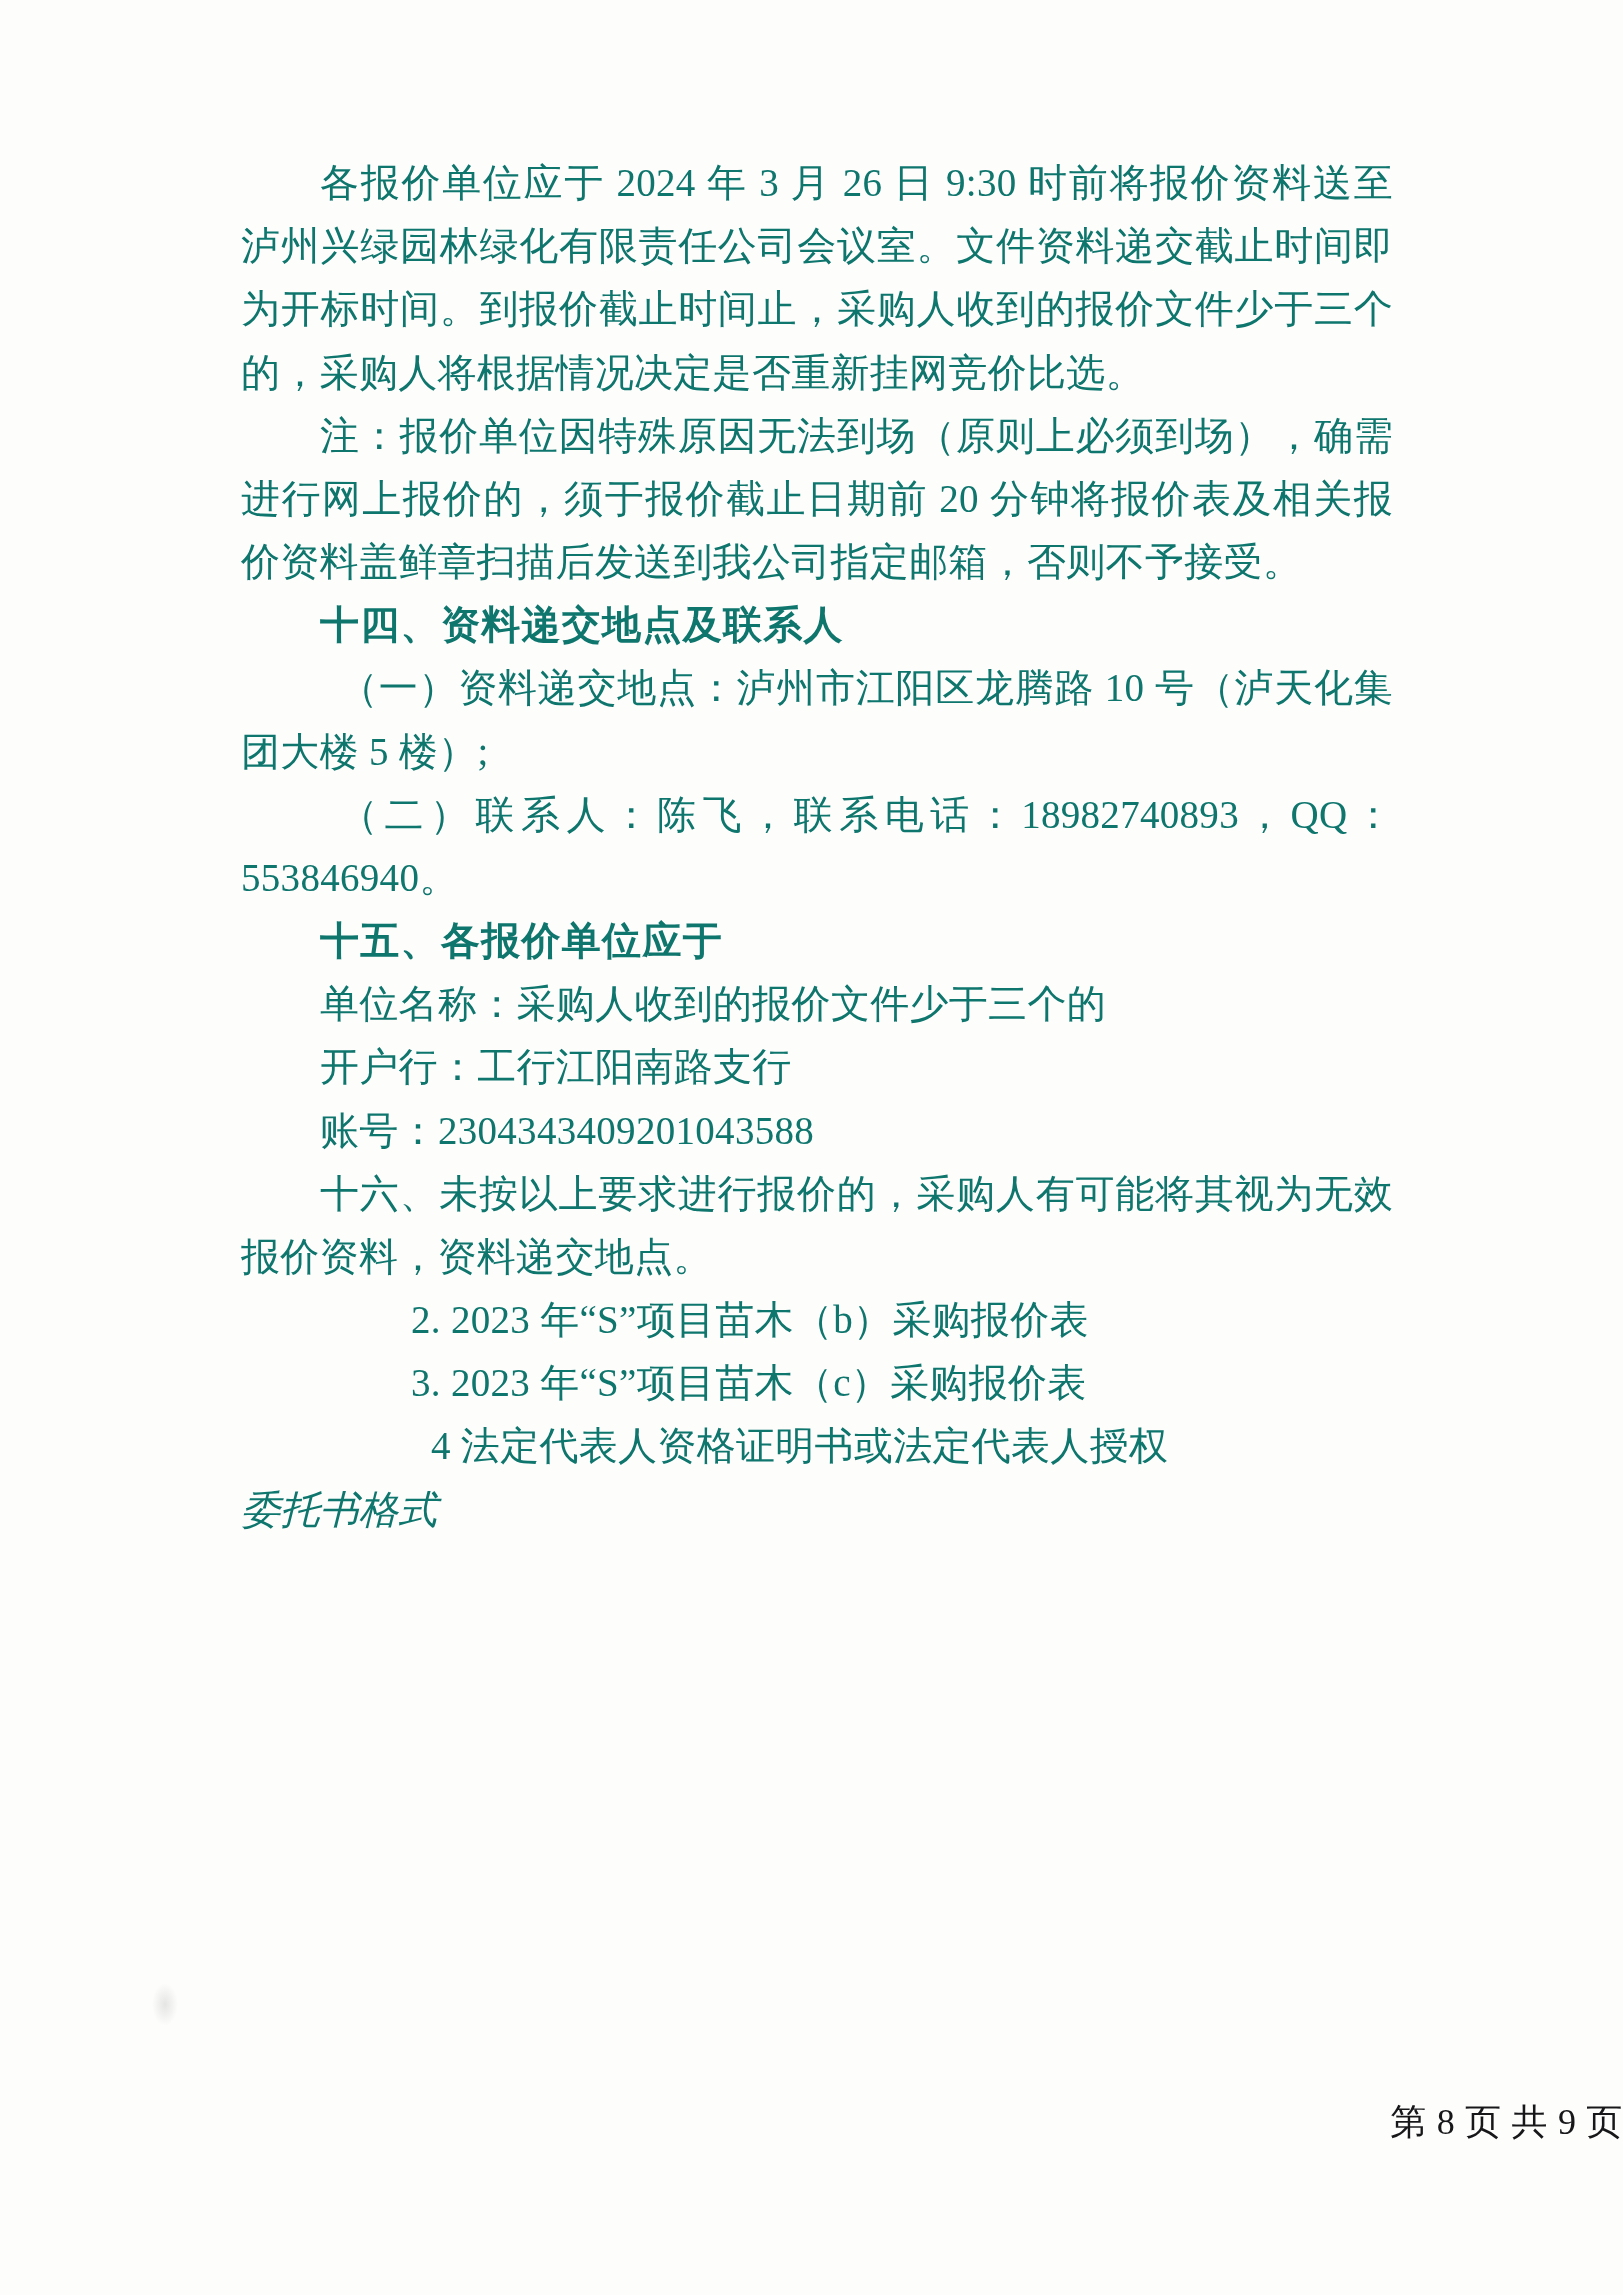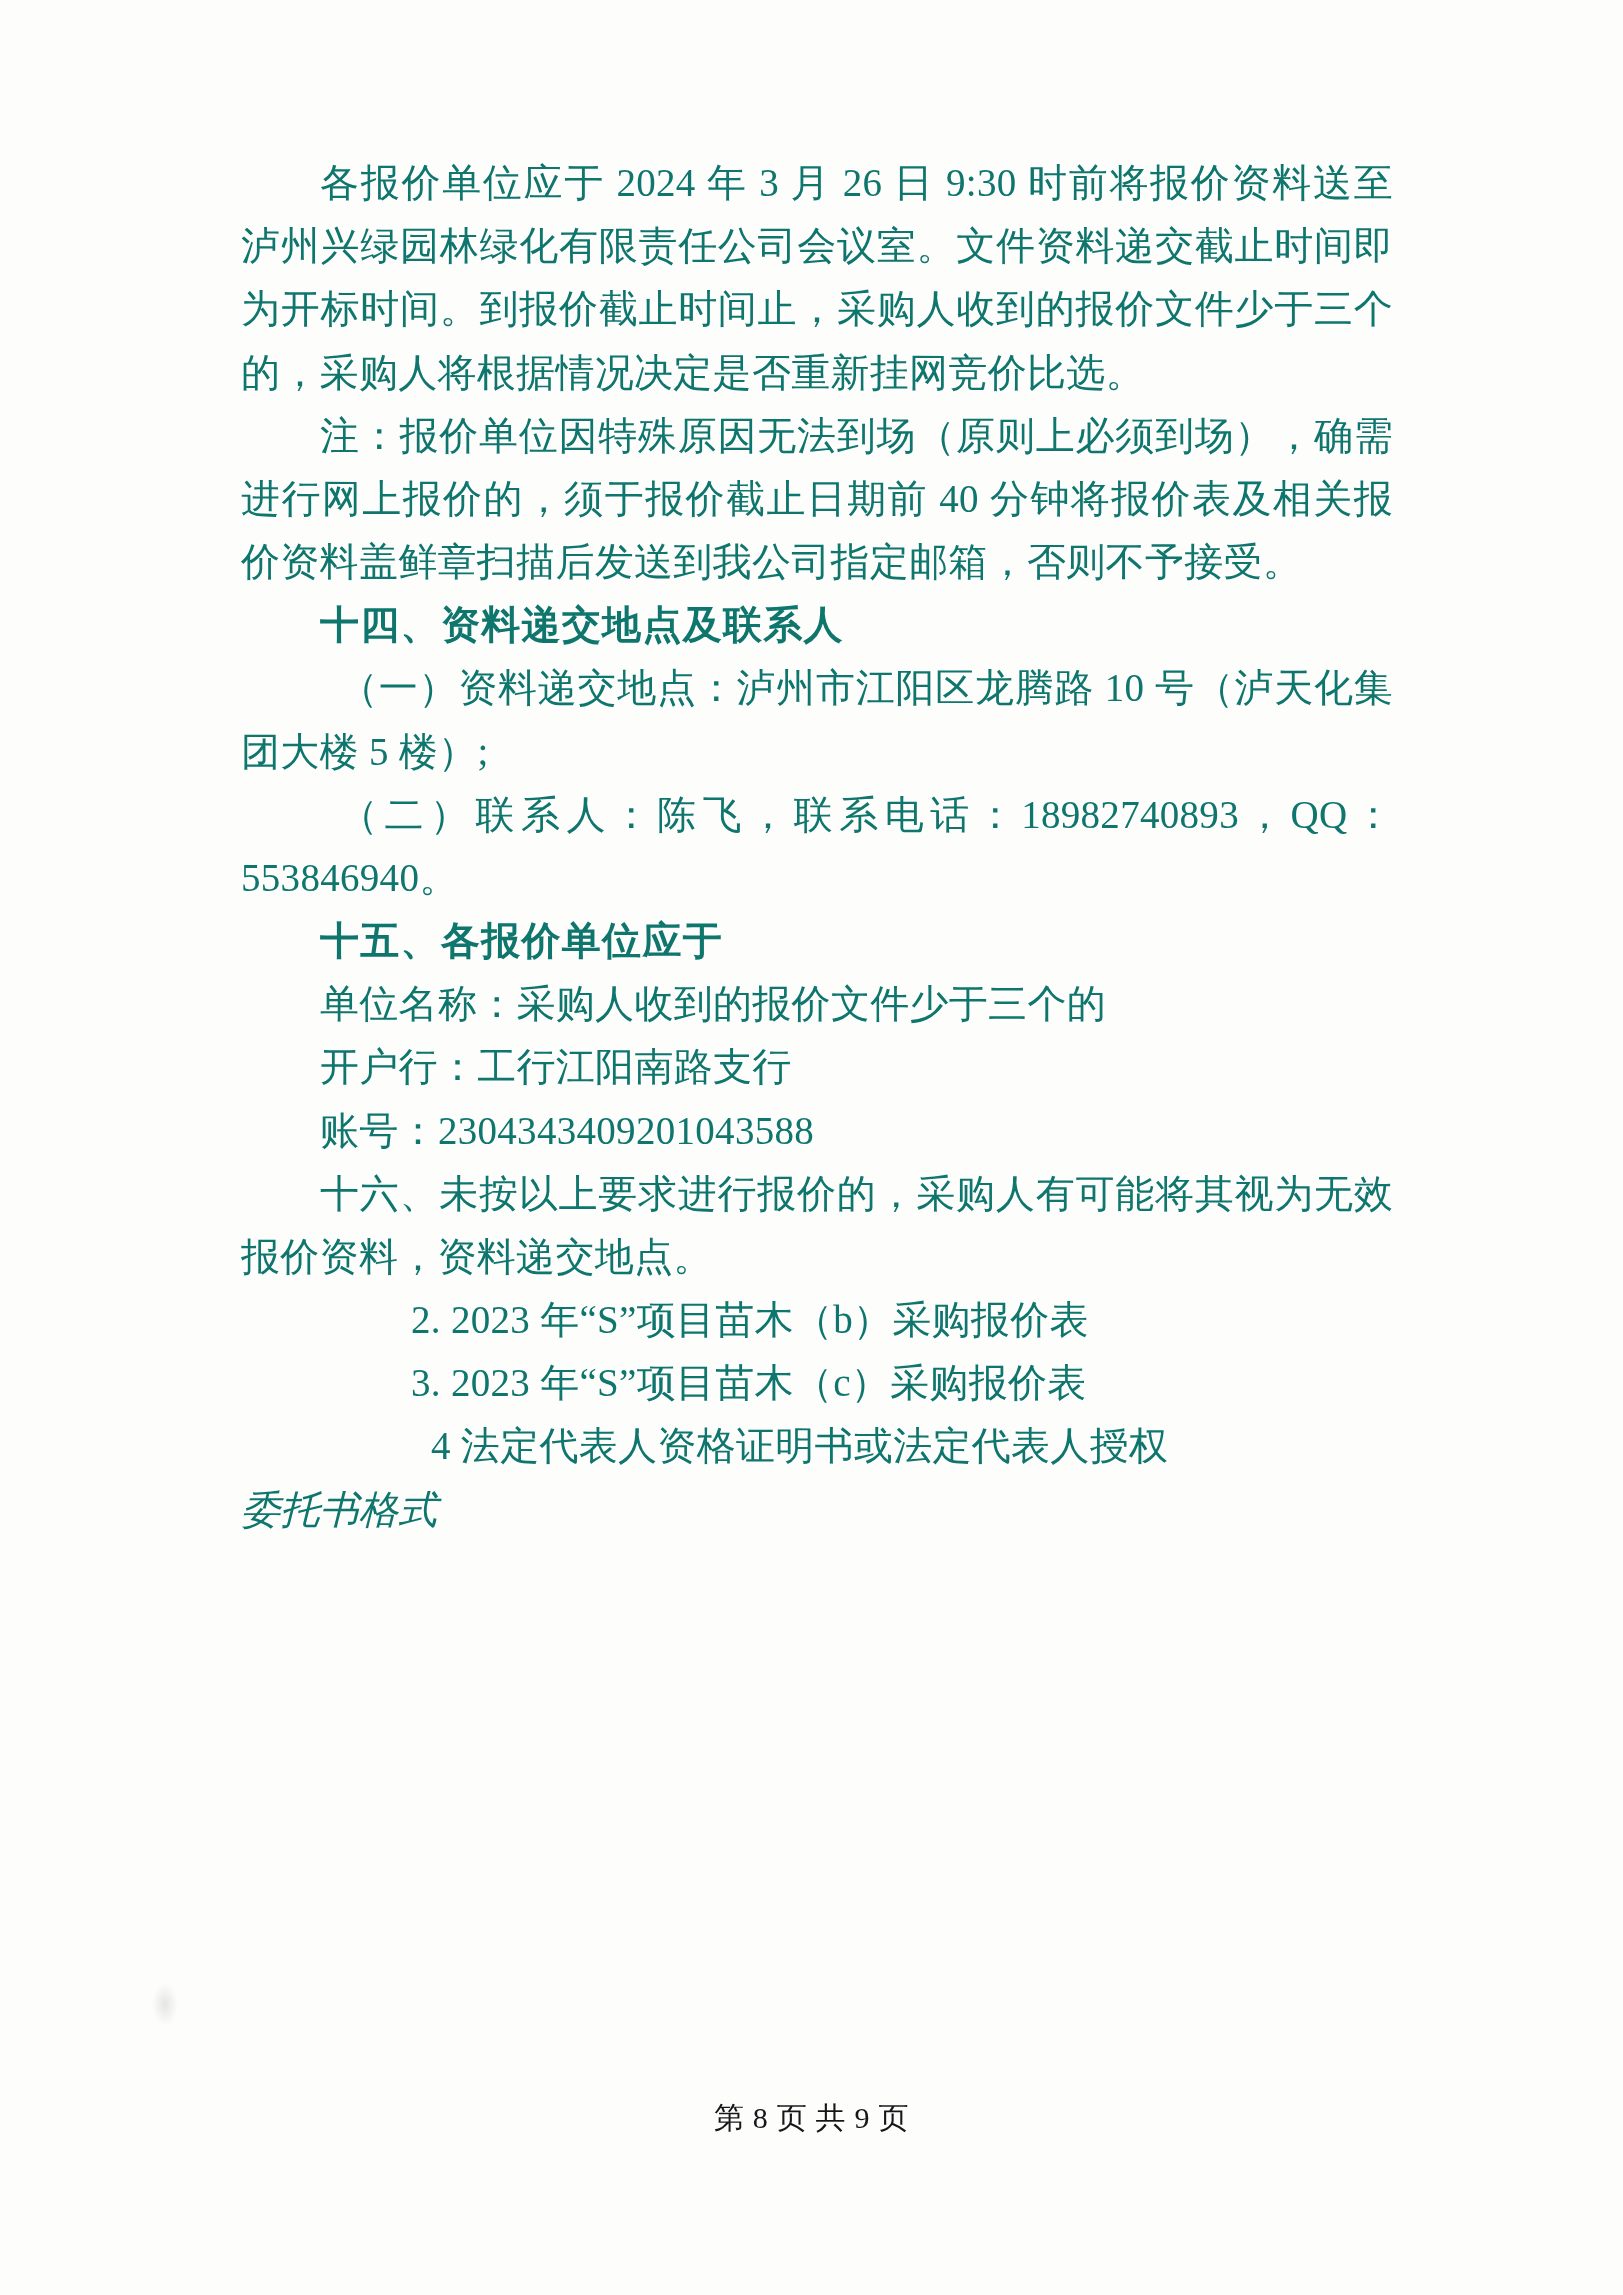--- a/index.html
+++ b/index.html
@@ -60,22 +60,22 @@
   }
   .noindent {
     text-indent: 0;
     font-style: italic;
   }
   .footer {
     position: absolute;
     left: 0;
     right: 0;
     top: 2098px;
-    text-align: center;
-    font-size: 30px;
+    text-align: right;
+    font-size: 36px;
     color: #17171a;
     letter-spacing: 0.7px;
   }
   .smudge {
     position: absolute;
     left: 152px;
     top: 1983px;
     width: 26px;
     height: 43px;
     background: radial-gradient(ellipse at 50% 50%, rgba(120,120,120,0.18), rgba(255,255,255,0) 70%);
@@ -83,21 +83,21 @@
   }
 </style>
 </head>
 <body>
 
 <div class="page">
   <div class="content">
 
     <p class="indent">各报价单位应于 2024 年 3 月 26 日 9:30 时前将报价资料送至泸州兴绿园林绿化有限责任公司会议室。文件资料递交截止时间即为开标时间。到报价截止时间止，采购人收到的报价文件少于三个的，采购人将根据情况决定是否重新挂网竞价比选。</p>
 
-    <p class="indent">注：报价单位因特殊原因无法到场（原则上必须到场），确需进行网上报价的，须于报价截止日期前 40 分钟将报价表及相关报价资料盖鲜章扫描后发送到我公司指定邮箱，否则不予接受。</p>
+    <p class="indent">注：报价单位因特殊原因无法到场（原则上必须到场），确需进行网上报价的，须于报价截止日期前 20 分钟将报价表及相关报价资料盖鲜章扫描后发送到我公司指定邮箱，否则不予接受。</p>
 
     <p class="heading">十四、资料递交地点及联系人</p>
 
     <p class="indent-sub">（一）资料递交地点：泸州市江阳区龙腾路 10 号（泸天化集团大楼 5 楼）;</p>
 
     <p class="indent-sub">（二）联系人：陈飞，联系电话：18982740893，QQ：553846940。</p>
 
     <p class="heading">十五、各报价单位应于</p>
 
     <p class="blocky">单位名称：采购人收到的报价文件少于三个的</p>

